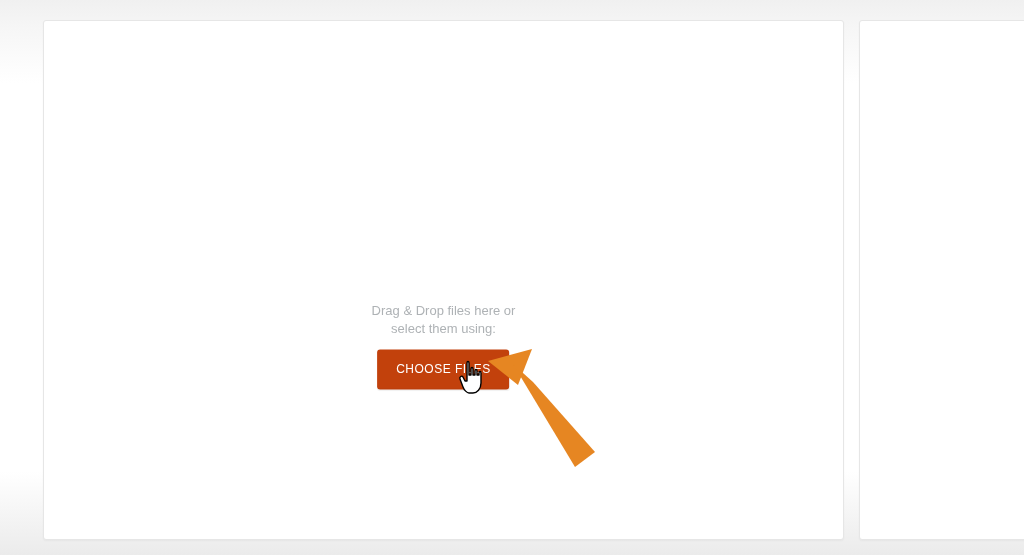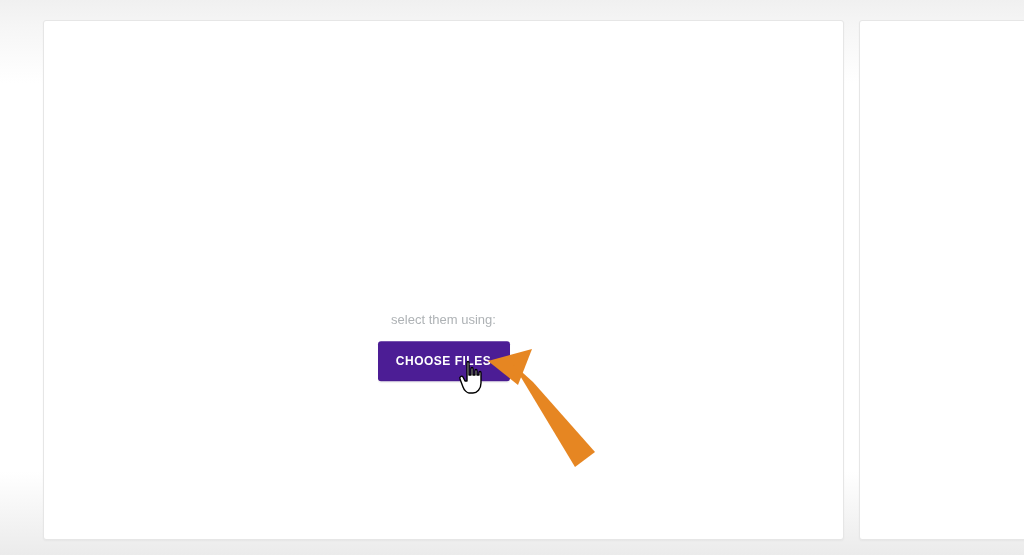--- a/index.html
+++ b/index.html
@@ -49,25 +49,25 @@
       font-size: 13px;
       line-height: 1.35;
       font-weight: 500;
     }
     .choose-btn {
       margin-top: 12px;
       width: 132px;
       height: 40px;
       border: none;
       border-radius: 3px;
-      background: #4c1d95;
+      background: #c2410c;
       color: #ffffff;
       font-size: 12px;
       letter-spacing: 0.5px;
-      font-weight: 700;
+      font-weight: 400;
       cursor: pointer;
       box-shadow: inset 0 -1px 0 rgba(0,0,0,0.05), 0 1px 1px rgba(0,0,0,0.06);
     }
     .cursor-hand {
       position: absolute;
       left: 455px;
       top: 359px;
       width: 36px;
       height: 40px;
       pointer-events: none;
@@ -81,20 +81,21 @@
       pointer-events: none;
     }
   </style>
 </head>
 <body>
 
 <div class="viewport">
 
   <div class="panel panel-main">
     <div class="upload-center">
+      <div class="drag-line">Drag &amp; Drop files here or</div>
       <div class="drag-line">select them using:</div>
       <button class="choose-btn">
         <span>CHOOSE FILES</span>
       </button>
     </div>
   </div>
 
   <div class="panel panel-side"></div>
 
   <svg class="cursor-hand" viewBox="0 0 36 40">

